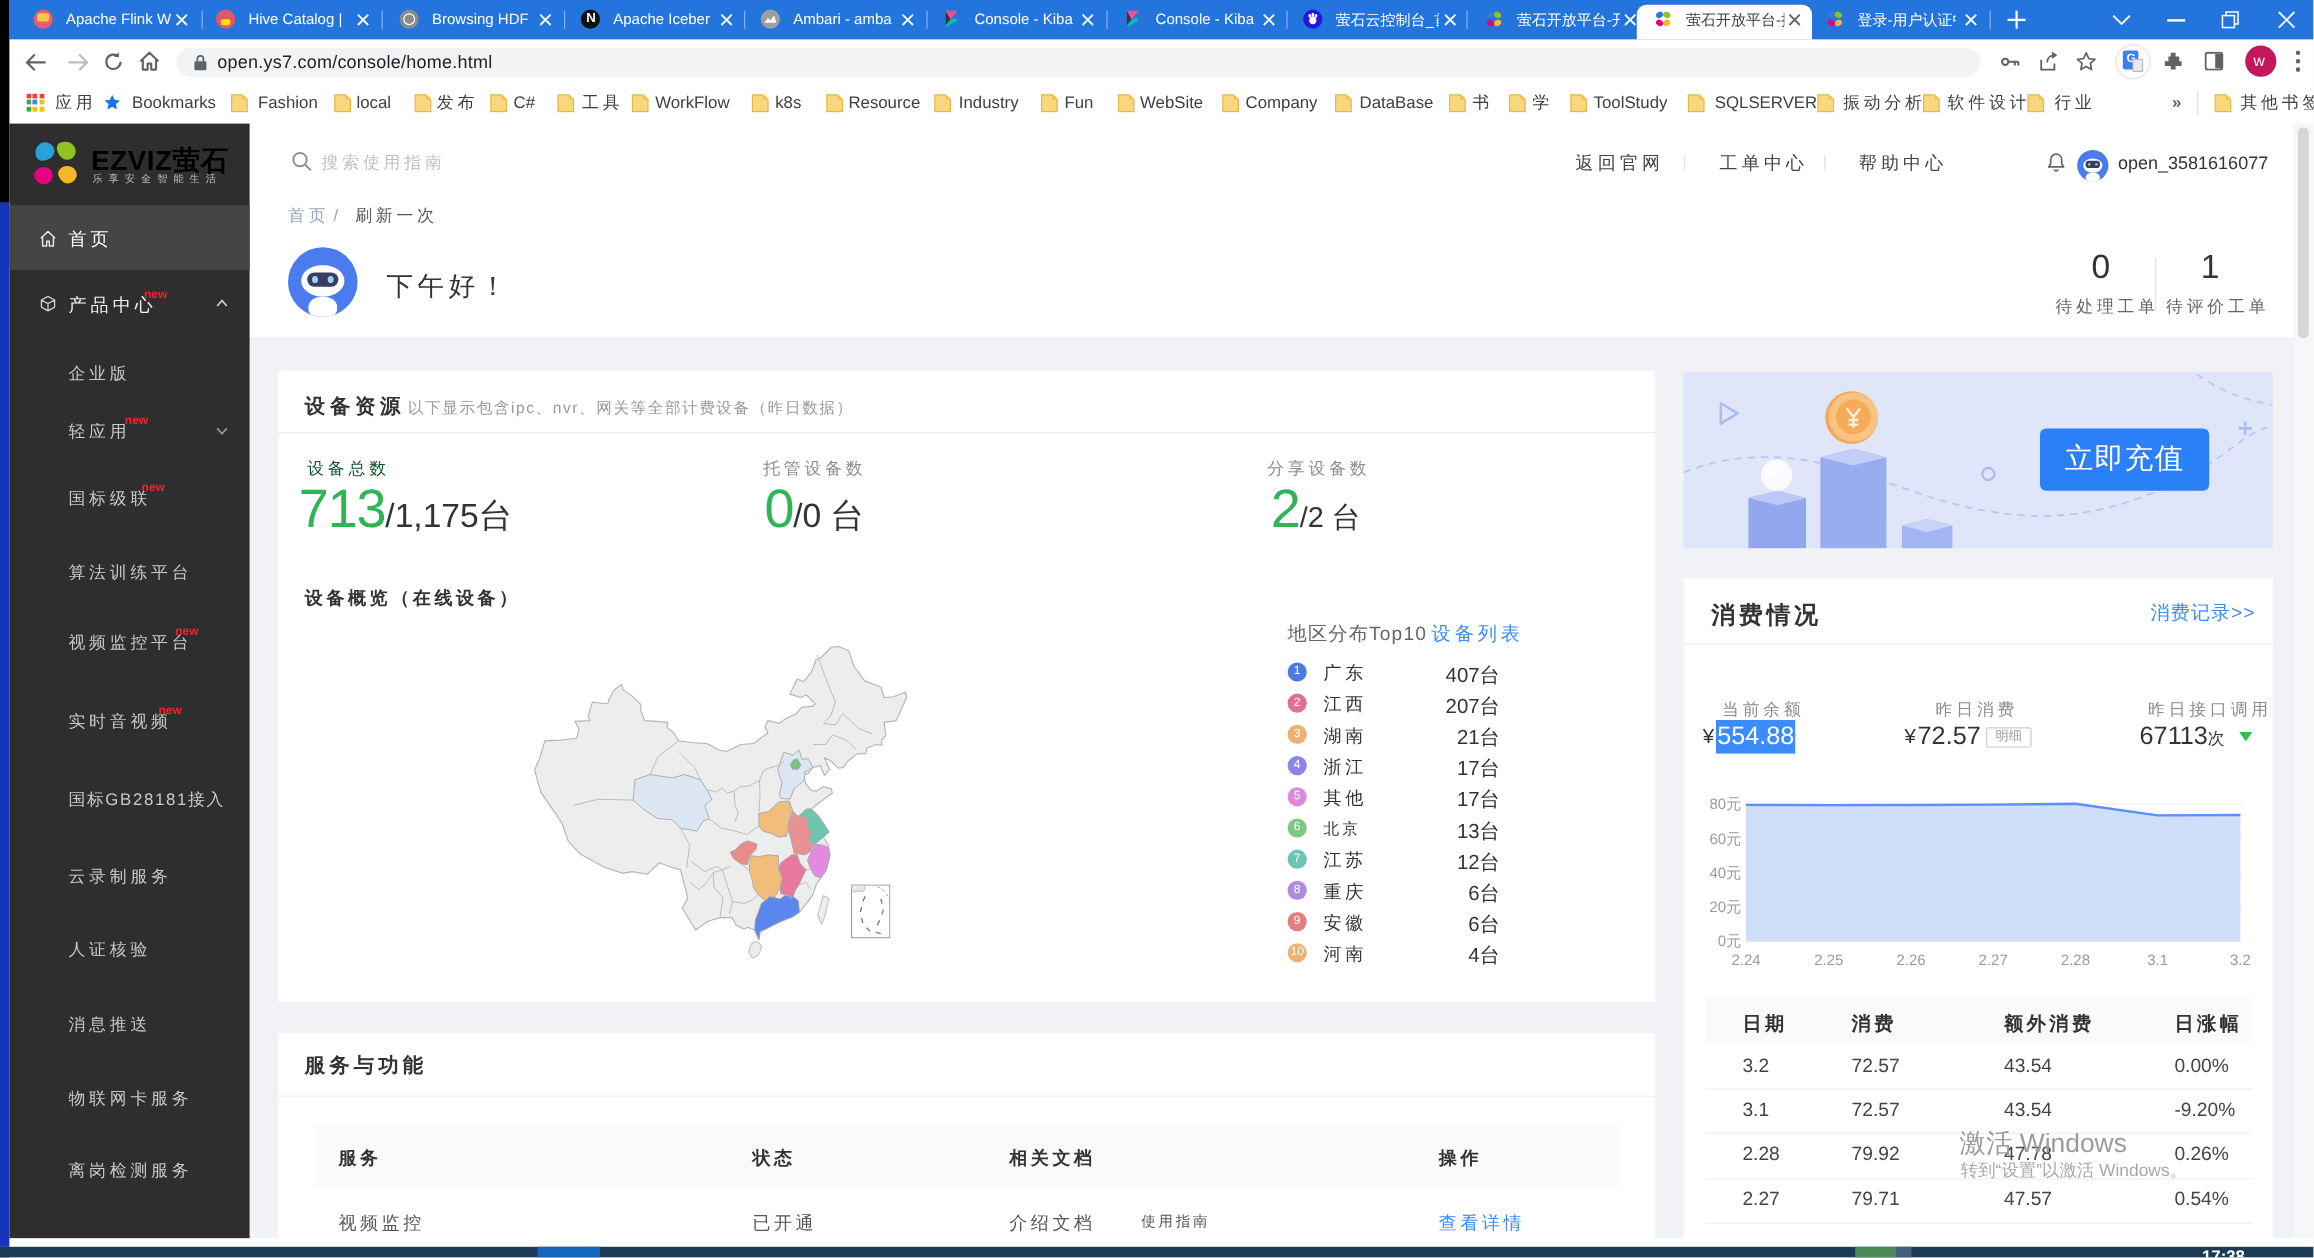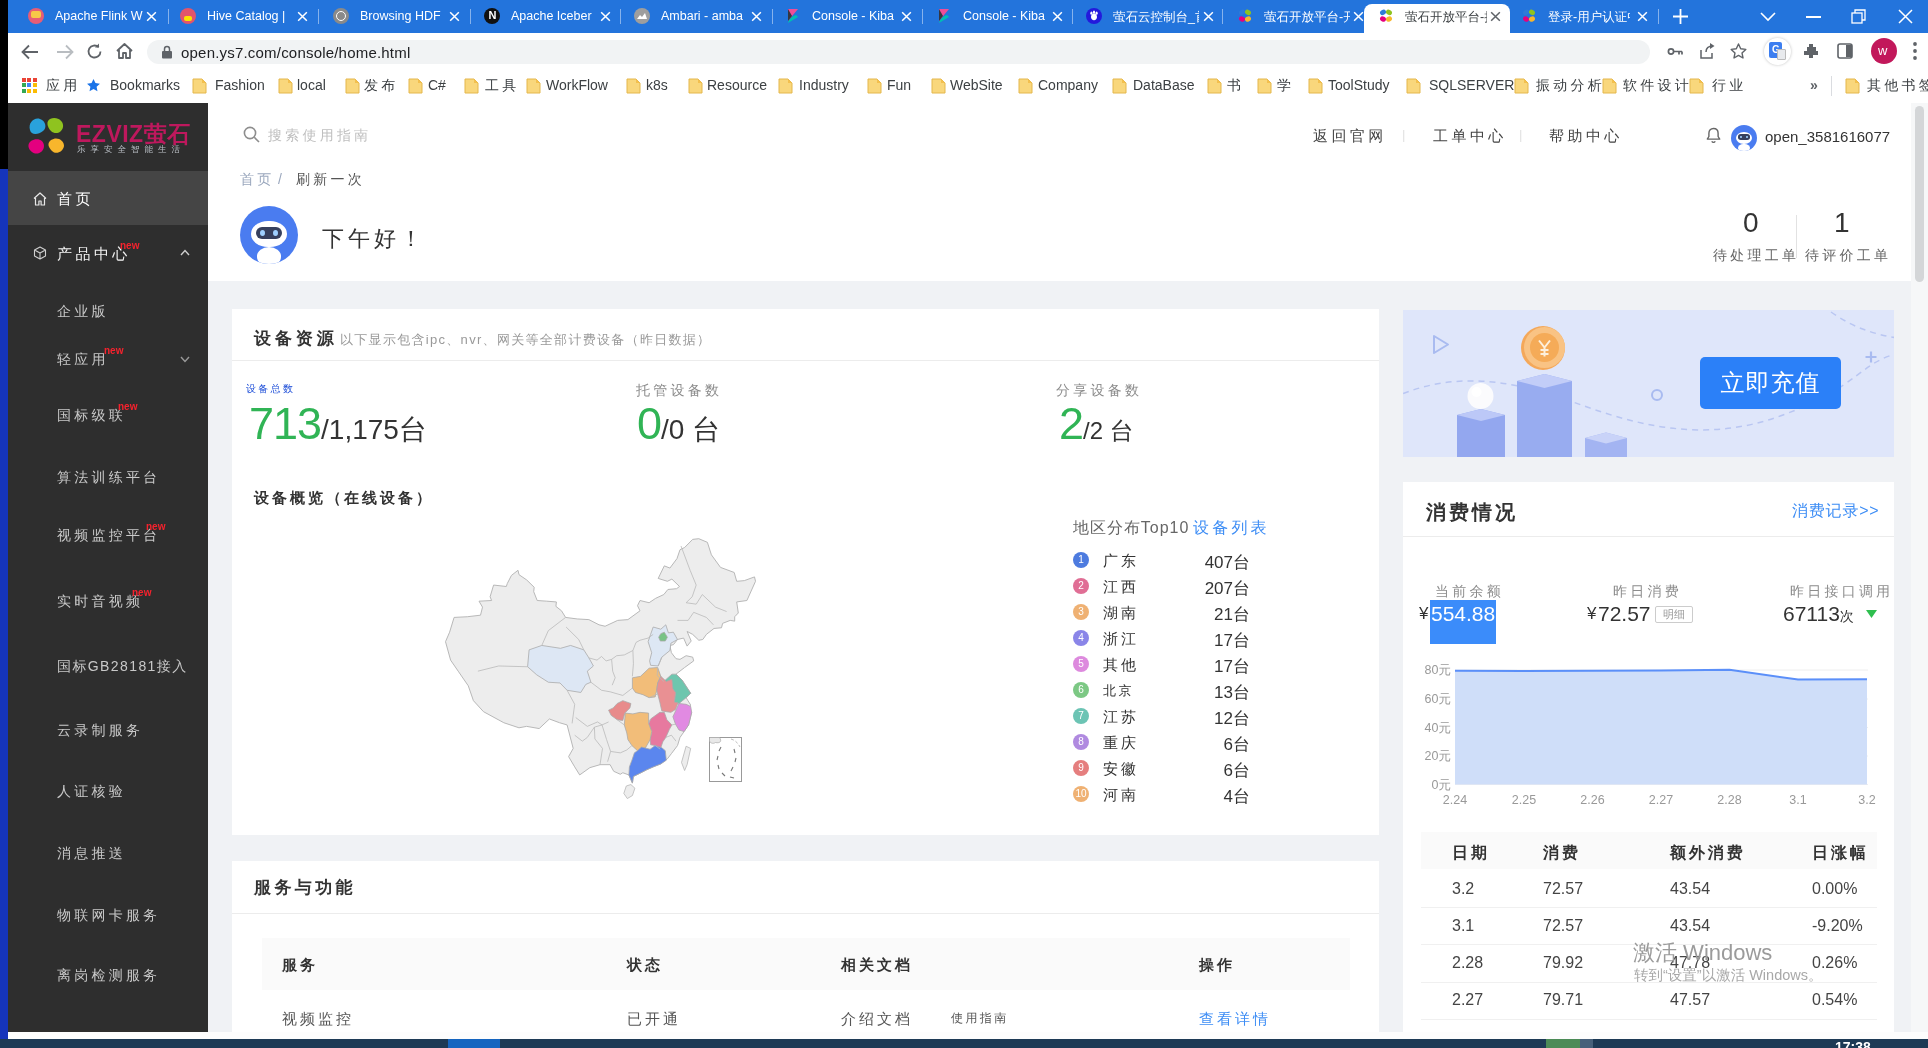--- a/index.html
+++ b/index.html
@@ -369,21 +369,21 @@
 <div class="bft cj" style="left:1867px">其他书签</div>
 <div class="abs" style="left:208px;top:103px;width:1720px;height:929px;background:#f0f2f5"></div>
 <div class="abs" style="left:208px;top:103px;width:1720px;height:178px;background:#fff"></div>
 <div class="abs" style="left:8px;top:103px;width:200px;height:929px;background:#2e2e2e"></div>
 <svg class="abs" style="left:26px;top:115px" width="42" height="42" viewBox="0 0 42 42">
 <path d="M4 15 C2 8, 8 2, 14 4 C20 6, 21 13, 17 16 C12 20, 5 20, 4 15 Z" fill="#29a2dc"></path>
 <path d="M24 4 C31 1, 38 6, 37 12 C36 18, 29 20, 25 16 C21 12, 20 6, 24 4 Z" fill="#8fc31f"></path>
 <path d="M5 26 C11 22, 18 25, 18 31 C18 37, 11 41, 6 37 C2 34, 1 29, 5 26 Z" fill="#e4007f"></path>
 <path d="M25 25 C31 21, 38 25, 38 31 C37 37, 30 40, 26 36 C22 32, 21 28, 25 25 Z" fill="#f8b62c"></path>
   </svg>
-<div class="abs" style="left:76px;top:119px;color:#be185d;font-size:23px;font-weight:bold;letter-spacing:.5px">EZVIZ萤石</div>
+<div class="abs" style="left:76px;top:119px;color:#000000;font-size:23px;font-weight:bold;letter-spacing:.5px">EZVIZ萤石</div>
 <div class="abs" style="left:77px;top:144px;color:#b9bec4;font-size:8.5px;letter-spacing:5px;white-space:nowrap">乐享安全智能生活</div>
 <div class="abs" style="left:8px;top:171px;width:200px;height:54px;background:#454545"></div>
 <svg class="abs" style="left:33px;top:192px" width="14" height="14" viewBox="0 0 14 14">
     <path d="M1 6.5L7 1l6 5.5M2.5 6v7h3.4V9h2.2v4h3.4V6" fill="none" stroke="#e8e8e8" stroke-width="1.2" stroke-linejoin="round"></path>
   </svg>
 <div class="mtxt" style="left:57px;top:190px;color:#fff;font-size:15px">首页</div>
 <svg class="abs" style="left:33px;top:246px" width="14" height="14" viewBox="0 0 14 14">
     <path d="M7 1l5.5 3v6L7 13 1.5 10V4z M1.5 4L7 7l5.5-3M7 7v6" fill="none" stroke="#cfcfcf" stroke-width="1.1" stroke-linejoin="round"></path>
   </svg>
 <div class="mtxt" style="left:57px;top:245px;color:#f2f2f2;font-size:15px">产品中心</div>
@@ -445,21 +445,21 @@
 <div class="abs" style="left:322px;top:224px;font-size:22px;color:#333;letter-spacing:.18em">下午好！</div>
 <div class="abs" style="left:1743px;top:207px;font-size:28px;color:#333">0</div>
 <div class="abs" style="left:1834px;top:207px;font-size:28px;color:#333">1</div>
 <div class="abs" style="left:1796px;top:215px;width:1px;height:43px;background:#e2e2e2"></div>
 <div class="abs" style="left:1713px;top:247px;font-size:14px;color:#666;letter-spacing:.23em">待处理工单</div>
 <div class="abs" style="left:1805px;top:247px;font-size:14px;color:#666;letter-spacing:.23em">待评价工单</div>
 <div class="abs" style="left:232px;top:309px;width:1147px;height:526px;background:#fff"></div>
 <div class="abs" style="left:254px;top:327px;font-size:17px;font-weight:bold;color:#333;letter-spacing:.23em">设备资源</div>
 <div class="abs" style="left:340px;top:331px;font-size:13px;color:#999;letter-spacing:.1em">以下显示包含ipc、nvr、网关等全部计费设备（昨日数据）</div>
 <div class="abs" style="left:232px;top:360px;width:1147px;height:1px;background:#ececec"></div>
-<div class="abs" style="left:246px;top:382px;font-size:10px;color:#1d4ed8;letter-spacing:.23em">设备总数</div>
+<div class="abs" style="left:256px;top:382px;font-size:14px;color:#14532d;letter-spacing:.23em">设备总数</div>
 <div class="abs" style="left:249px;top:398px;font-size:45px;color:#30b455;letter-spacing:-1px">713<span style="font-size:28px;color:#333;letter-spacing:0">/1,175台</span></div>
 <div class="abs" style="left:636px;top:382px;font-size:14px;color:#8c8c8c;letter-spacing:.23em">托管设备数</div>
 <div class="abs" style="left:637px;top:398px;font-size:45px;color:#30b455;letter-spacing:-1px">0<span style="font-size:28px;color:#333;letter-spacing:0">/0 台</span></div>
 <div class="abs" style="left:1056px;top:382px;font-size:14px;color:#8c8c8c;letter-spacing:.23em">分享设备数</div>
 <div class="abs" style="left:1059px;top:398px;font-size:45px;color:#30b455;letter-spacing:-1px">2<span style="font-size:24px;color:#333;letter-spacing:0">/2 台</span></div>
 <div class="abs" style="left:254px;top:489px;font-size:15px;font-weight:bold;color:#333;letter-spacing:.2em">设备概览（在线设备）</div>
 <svg class="abs" style="left:443px;top:527px" width="314" height="275" viewBox="0 0 314 275">
     <g transform="matrix(1,0,0,0.96,0,10.92)">
       <path d="M2.5,108.1 L6.6,98.2 L11.1,82.8 L24.3,82.1 L37.5,80.5 L39.5,72.1 L36.0,65.9 L48.6,65.2 L47.1,61.3 L50.6,49.1 L63.3,50.6 L64.3,47.5 L68.4,39.1 L75.0,33.7 L76.0,38.3 L83.6,43.7 L91.2,51.4 L90.7,56.0 L94.2,65.2 L103.8,65.9 L113.4,66.7 L112.9,71.3 L118.5,75.9 L122.6,82.8 L134.2,84.4 L145.9,85.1 L156.0,90.5 L162.1,92.0 L174.7,85.9 L184.9,85.1 L197.0,75.9 L194.5,70.6 L197.0,65.2 L206.1,67.5 L212.7,62.9 L220.8,59.0 L224.9,53.7 L233.5,52.9 L236.5,50.6 L228.9,42.9 L224.4,45.2 L215.2,42.2 L221.3,29.1 L226.9,31.4 L234.0,21.5 L237.0,12.3 L241.6,10.0 L249.7,1.5 L255.8,0.8 L264.4,4.6 L268.4,17.6 L277.5,30.7 L291.2,36.0 L293.7,45.2 L301.3,44.5 L311.5,40.6 L312.5,45.2 L303.9,65.2 L293.7,66.7 L295.3,78.2 L291.7,82.1 L291.7,86.7 L287.2,85.9 L279.6,89.0 L278.5,93.6 L271.0,94.3 L263.4,100.5 L259.8,105.8 L255.8,106.6 L249.7,100.5 L244.1,97.4 L248.2,107.4 L244.1,112.7 L240.6,104.3 L234.5,105.8 L230.4,111.2 L226.9,112.0 L228.4,119.6 L233.0,125.8 L237.0,126.5 L243.1,122.7 L249.7,124.2 L250.7,128.1 L241.6,135.0 L233.0,141.9 L239.0,148.0 L247.7,161.8 L243.1,166.4 L247.7,174.1 L245.6,178.7 L248.7,181.7 L245.6,194.8 L241.1,201.7 L237.0,207.8 L234.5,216.3 L228.4,224.7 L224.4,230.1 L217.8,235.4 L210.2,238.5 L203.6,241.6 L196.5,245.4 L190.4,248.5 L189.4,255.4 L185.9,246.9 L179.8,244.6 L177.3,246.2 L170.7,243.1 L167.1,236.2 L157.0,236.2 L146.9,239.3 L136.7,246.9 L131.7,238.5 L125.6,227.8 L130.2,219.3 L124.1,194.8 L116.5,192.5 L106.4,188.6 L96.2,198.6 L83.6,196.3 L76.0,197.8 L60.8,192.5 L40.5,181.0 L30.4,169.5 L25.3,154.1 L15.2,138.8 L7.6,127.3 L2.5,108.1 Z" fill="#ededed" stroke="#b6b6b6" stroke-width="1" stroke-linejoin="round"></path>
 <path d="M84.6,134.2 L86.1,116.6 L98.8,112.0 L117.5,115.0 L127.6,112.0 L140.8,116.6 L145.9,125.0 L150.4,133.4 L144.3,138.8 L147.9,150.3 L142.8,152.6 L137.8,161.0 L124.1,158.7 L117.0,151.1 L105.3,150.3 L93.7,142.6 L84.6,134.2 Z" fill="#dde7f4" stroke="#a9a9a9" stroke-width="0.8" stroke-linejoin="round"></path>
@@ -580,21 +580,21 @@
 <div style="position:absolute;left:297px;top:47px;width:141px;height:52px;background:#2b80f8;border-radius:5px;color:#fff;font-size:24px;text-align:center;line-height:52px;letter-spacing:1px">立即充值</div>
 </div>
 <div class="abs" style="left:1403px;top:482px;width:491px;height:550px;background:#fff"></div>
 <div class="abs" style="left:1426px;top:499px;font-size:20px;font-weight:bold;color:#333;letter-spacing:.15em">消费情况</div>
 <div class="abs" style="left:1792px;top:501px;font-size:16px;letter-spacing:.05em"><span class="lnk">消费记录&gt;&gt;</span></div>
 <div class="abs" style="left:1403px;top:536px;width:491px;height:1px;background:#ececec"></div>
 <div class="abs" style="left:1435px;top:583px;font-size:14px;color:#8c8c8c;letter-spacing:.23em">当前余额</div>
 <div class="abs" style="left:1613px;top:583px;font-size:14px;color:#8c8c8c;letter-spacing:.23em">昨日消费</div>
 <div class="abs" style="left:1790px;top:583px;font-size:14px;color:#8c8c8c;letter-spacing:.23em">昨日接口调用</div>
 <div class="abs" style="left:1419px;top:604px;font-size:17px;color:#333">¥</div>
-<div class="abs" style="left:1430px;top:600px;font-size:21px;color:#fff;background:#3b8cfa;padding:2px 1px 18px">554.88</div>
+<div class="abs" style="left:1430px;top:600px;font-size:21px;color:#fff;background:#3b8cfa;padding:2px 1px 2px">554.88</div>
 <div class="abs" style="left:1587px;top:604px;font-size:17px;color:#333">¥</div>
 <div class="abs" style="left:1598px;top:602px;font-size:21px;color:#333">72.57</div>
 <div class="abs" style="left:1655px;top:606px;width:38px;height:17px;border:1px solid #ccc;border-radius:2px;color:#999;font-size:11px;text-align:center;line-height:15px">明细</div>
 <div class="abs" style="left:1783px;top:602px;font-size:21px;color:#333">67113<span style="font-size:14px">次</span></div>
 <svg class="abs" style="left:1866px;top:610px" width="11" height="8" viewBox="0 0 11 8">
     <path d="M0 0h11L5.5 8z" fill="#2fbf4f"></path>
   </svg>
 <svg class="abs" style="left:1403px;top:630px" width="491" height="180" viewBox="0 0 491 180">
 <line x1="52" x2="465" y1="40" y2="40" stroke="#eee" stroke-width="1"></line>
     <line x1="52" x2="465" y1="69" y2="69" stroke="#eee" stroke-width="1"></line>

